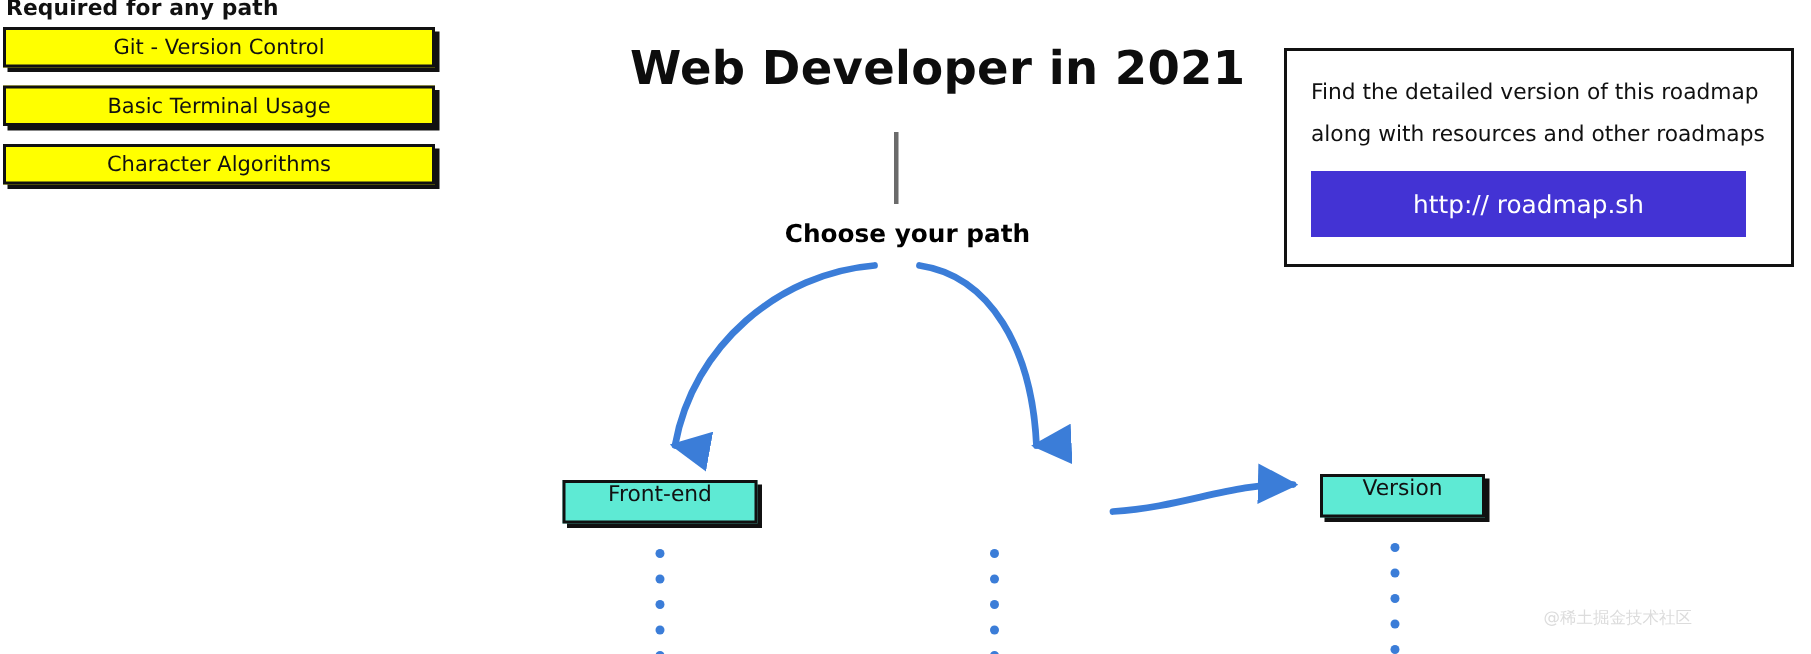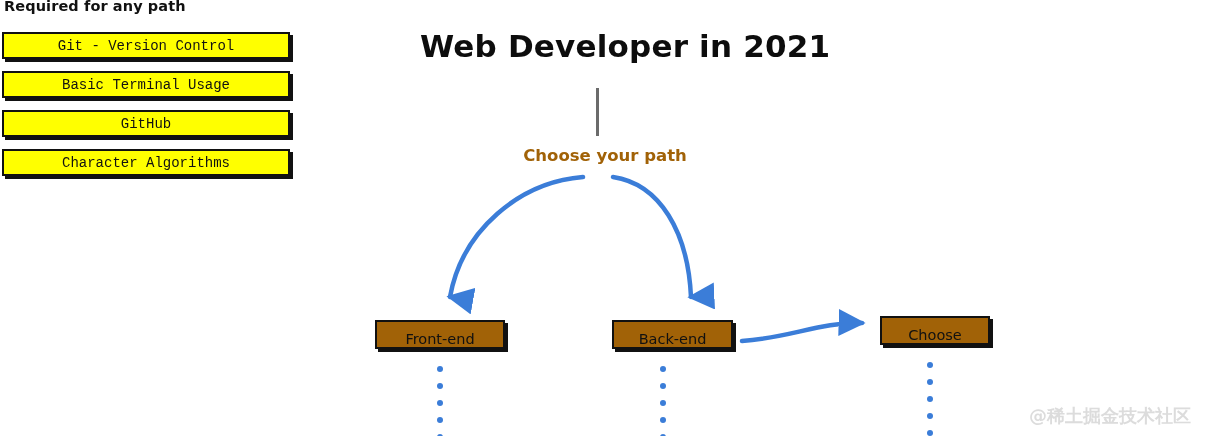--- a/index.html
+++ b/index.html
@@ -32,23 +32,22 @@
     top: -2px;
     font-size: 14.5px;
     font-weight: bold;
     color: #111111;
     letter-spacing: 0.1px;
     white-space: nowrap;
   }
   #required-list {
     position: absolute;
     left: 0px;
-    top: 32px;
+    top: 18px;
     width: 296px;
-    font-family: Liberation Mono, monospace;
   }
   .req-item {
     position: relative;
     height: 27px;
     margin-bottom: 12px;
     background: #ffff00;
     border: 2.5px solid #111111;
     box-sizing: border-box;
     box-shadow: 3px 3px 0 #111111;
     display: flex;
@@ -86,44 +85,44 @@
     background: #6b6b6b;
   }
   #choose-your-path {
     position: absolute;
     left: 455px;
     top: 146px;
     width: 300px;
     text-align: center;
     font-size: 16.5px;
     font-weight: bold;
-    color: #a16207;
+    color: #000000;
     white-space: nowrap;
   }
 
   
   #arrows-layer {
     position: absolute;
     left: 0;
     top: 0;
     width: 1207px;
     height: 436px;
     pointer-events: none;
   }
 
   
   .path-box {
     position: absolute;
     height: 29px;
-    background: #a16207;
+    background: #5eead4;
     border: 2.5px solid #111111;
     box-sizing: border-box;
     box-shadow: 3px 3px 0 #111111;
     display: flex;
-    align-items: flex-end;
+    align-items: flex-start;
     justify-content: center;
   }
   .path-box-label {
     font-size: 14.5px;
     color: #111111;
     white-space: nowrap;
   }
   #path-box-frontend { left: 375px; top: 320px; width: 130px; }
   #path-box-backend  { left: 612px; top: 320px; width: 121px; }
   #path-box-devops   { left: 880px; top: 316px; width: 110px; }
@@ -180,45 +179,41 @@
     font-size: 16.5px;
     color: #ffffff;
     white-space: nowrap;
   }
 
   
   #watermark {
     position: absolute;
     left: 1029px;
     top: 404px;
-    font-size: 18px;
+    font-size: 11px;
     color: #dcdcdc;
     white-space: nowrap;
     font-family: "DejaVu Sans", sans-serif;
-    font-weight: bold;
   }
 </style>
 </head>
 <body>
 
 <div id="canvas">
 
   <div id="required-section">
     <div id="required-heading">Required for any path</div>
     <div id="required-list">
         <div class="req-item">
           <span class="req-item-label">Git - Version Control</span>
         </div>
         <div class="req-item">
           <span class="req-item-label">Basic Terminal Usage</span>
         </div>
         <div class="req-item">
-          <span class="req-item-label">GitHub</span>
-        </div>
-        <div class="req-item">
           <span class="req-item-label">Character Algorithms</span>
         </div>
       </div>
   </div>
 
   <div id="roadmap-title">Web Developer in 2021</div>
 
   <div id="title-stem"></div>
 
   <div id="choose-your-path">Choose your path</div>
@@ -237,26 +232,23 @@
 
     <path d="M 613,177 C 660,184 688,232 691,297" fill="none" stroke="#3b7dd8" stroke-width="4.5" stroke-linecap="round" marker-end="url(#arrowhead-down)"></path>
 
     <path d="M 742,341 C 790,338 820,322 862,323" fill="none" stroke="#3b7dd8" stroke-width="4.5" stroke-linecap="round" marker-end="url(#arrowhead-right)"></path>
   </svg>
 
   <div class="path-box" id="path-box-frontend">
     <span class="path-box-label">Front-end</span>
   </div>
 
-  <div class="path-box" id="path-box-backend">
-    <span class="path-box-label">Back-end</span>
-  </div>
 
   <div class="path-box" id="path-box-devops">
-    <span class="path-box-label">Choose</span>
+    <span class="path-box-label">Version</span>
   </div>
 
   <div class="dotted-trail" id="trail-frontend">
       <span></span>
       <span></span>
       <span></span>
       <span></span>
       <span></span>
     </div>
   <div class="dotted-trail" id="trail-backend">
@@ -267,16 +259,23 @@
       <span></span>
     </div>
   <div class="dotted-trail" id="trail-devops">
       <span></span>
       <span></span>
       <span></span>
       <span></span>
       <span></span>
     </div>
 
+  <div id="info-card">
+    <div id="info-card-line1">Find the detailed version of this roadmap</div>
+    <div id="info-card-line2">along with resources and other roadmaps</div>
+    <div id="roadmap-link-button">
+      <span id="roadmap-link-label">http:// roadmap.sh</span>
+    </div>
+  </div>
 
   <div id="watermark">@稀土掘金技术社区</div>
 
 </div>
 
 </body></html>

